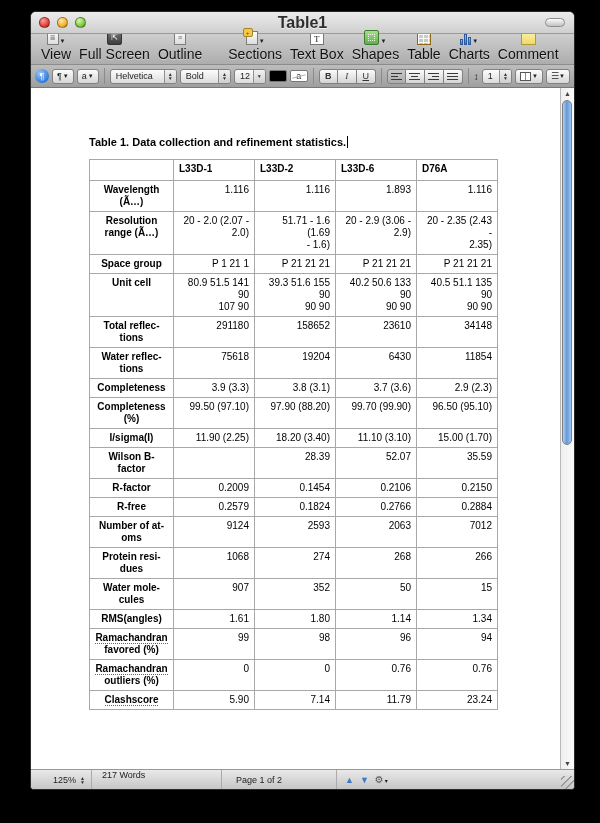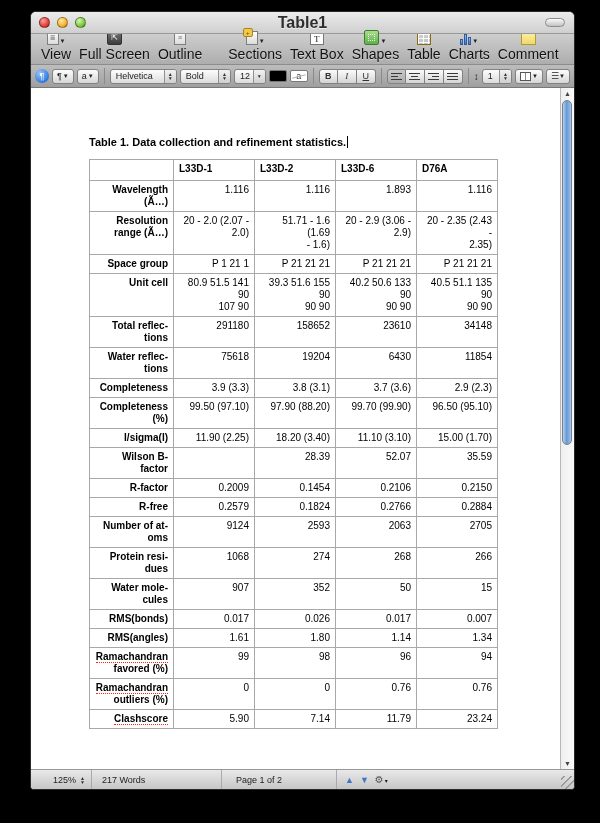--- a/index.html
+++ b/index.html
@@ -94,38 +94,38 @@
   .divv{width:1px;height:16px;background:#8a8a8a;margin:0 2px;flex:0 0 auto;}
   
   .content{position:absolute;left:0;top:76px;width:531px;height:683px;background:#fff;overflow:hidden;}
   .doctitle{position:absolute;left:58px;top:48px;font-size:11px;font-weight:bold;color:#000;}
   .caret{display:inline-block;width:1px;height:12px;background:#000;vertical-align:-2px;margin-left:1px;}
   table.stats{position:absolute;left:58px;top:71px;border-collapse:collapse;table-layout:fixed;
               font-size:10px;color:#000;}
   table.stats col.c0{width:84px;} table.stats col.cv{width:81px;}
   table.stats th,table.stats td{border:1px solid #a8a8a8;padding:3px 5px;vertical-align:top;line-height:12px;}
   table.stats th{font-weight:bold;text-align:left;height:14px;}
-  td.lbl{font-weight:bold;text-align:right;}
+  td.lbl{font-weight:bold;text-align:center;}
   td.val{text-align:right;white-space:pre-line;}
   .miss{border-bottom:1px dotted #ff2418;}
   
   .scroll{position:absolute;right:0;top:76px;width:14px;height:683px;
           background:linear-gradient(to right,#efefef,#fafafa);border-left:1px solid #b8b8b8;box-sizing:border-box;}
   .sarrow{position:absolute;left:0;right:0;text-align:center;font-size:7px;color:#444;line-height:10px;}
   .sa-up{top:1px;} .sa-dn{bottom:2px;}
   .thumb{position:absolute;left:1px;top:12px;width:10px;height:345px;border-radius:6px;
          border:1px solid #7f7f7f;box-sizing:border-box;
          background:linear-gradient(to right,#b4d0ef,#639bd9 45%,#86b2e6 80%,#a9c9ee);}
   
   .status{position:absolute;left:0;bottom:0;width:100%;height:20px;
           background:linear-gradient(#e9e9e9,#c6c6c6);border-top:1px solid #979797;
           display:flex;align-items:center;font-size:9px;color:#222;box-sizing:border-box;}
   .zoombox{display:flex;align-items:center;height:100%;padding:0 6px 0 22px;border-right:1px solid #aaa;gap:4px;}
   .stp2{display:flex;flex-direction:column;font-size:5px;line-height:4px;color:#333;}
-  .wordbox{padding:0 10px;height:100%;display:flex;align-items:center;border-right:1px solid #aaa;min-width:130px;box-sizing:border-box;}
+  .wordbox{padding:0 10px;height:100%;display:flex;align-items:flex-start;border-right:1px solid #aaa;min-width:130px;box-sizing:border-box;}
   .pagebox{padding:0 14px;height:100%;display:flex;align-items:center;border-right:1px solid #aaa;min-width:115px;box-sizing:border-box;}
   .navtri{display:flex;align-items:center;gap:6px;padding:0 8px;}
   .tri{font-size:9px;color:#3f76c9;} 
   .gear{font-size:10px;color:#555;}
   .grip{position:absolute;right:0;bottom:0;width:13px;height:13px;
         background:repeating-linear-gradient(135deg,transparent 0 2px,#9a9a9a 2px 3px,transparent 3px 5px);}
 </style>
 </head>
 <body>
 
@@ -431,44 +431,37 @@
             <td class="val">0.2579</td>
             <td class="val">0.1824</td>
             <td class="val">0.2766</td>
             <td class="val">0.2884</td>
           </tr>
           <tr>
             <td class="lbl"><span>Number of at-</span><br><span>oms</span></td>
             <td class="val">9124</td>
             <td class="val">2593</td>
             <td class="val">2063</td>
-            <td class="val">2705</td>
+            <td class="val">7012</td>
           </tr>
           <tr>
             <td class="lbl"><span>Protein resi-</span><br><span>dues</span></td>
             <td class="val">1068</td>
             <td class="val">274</td>
             <td class="val">268</td>
             <td class="val">266</td>
           </tr>
           <tr>
             <td class="lbl"><span>Water mole-</span><br><span>cules</span></td>
             <td class="val">907</td>
             <td class="val">352</td>
             <td class="val">50</td>
             <td class="val">15</td>
           </tr>
           <tr>
-            <td class="lbl"><span>RMS(bonds)</span></td>
-            <td class="val">0.017</td>
-            <td class="val">0.026</td>
-            <td class="val">0.017</td>
-            <td class="val">0.007</td>
-          </tr>
-          <tr>
             <td class="lbl"><span>RMS(angles)</span></td>
             <td class="val">1.61</td>
             <td class="val">1.80</td>
             <td class="val">1.14</td>
             <td class="val">1.34</td>
           </tr>
           <tr>
             <td class="lbl"><span class="miss">Ramachandran</span><br><span>favored (%)</span></td>
             <td class="val">99</td>
             <td class="val">98</td>

